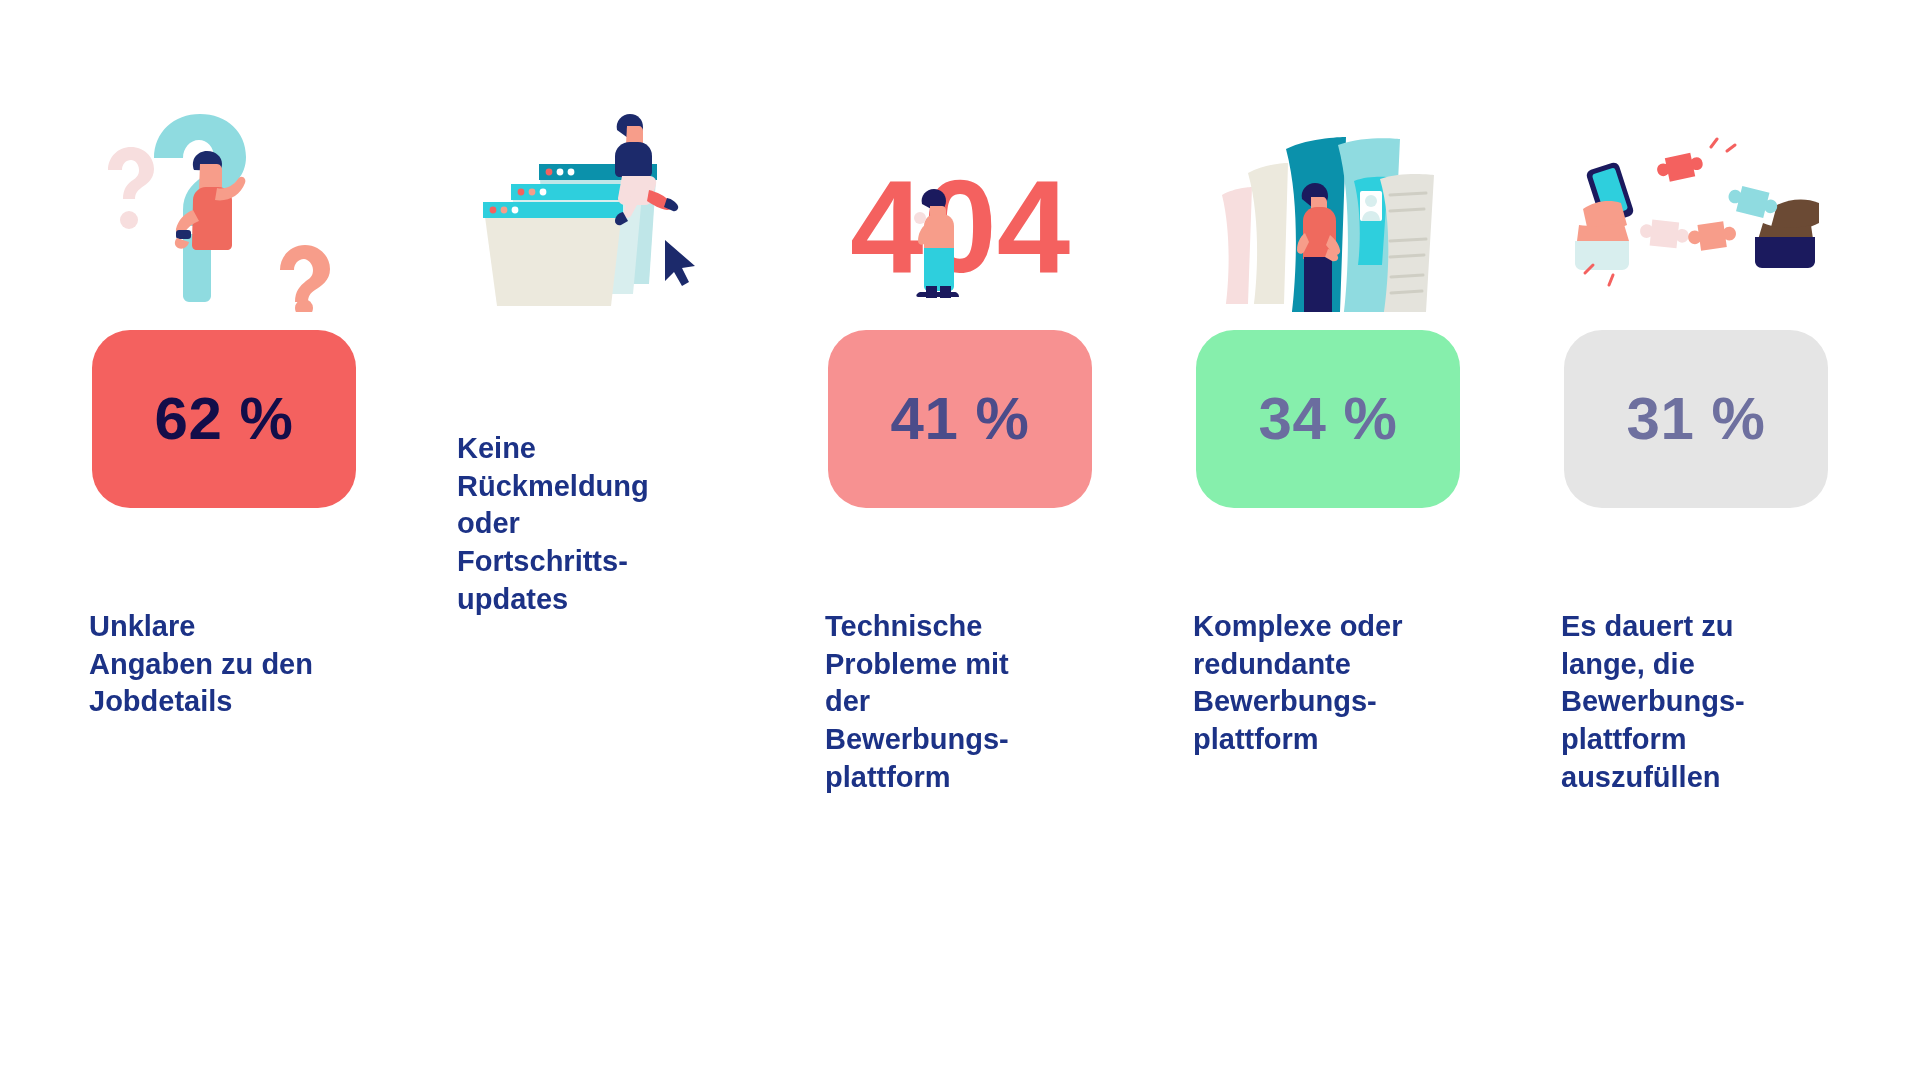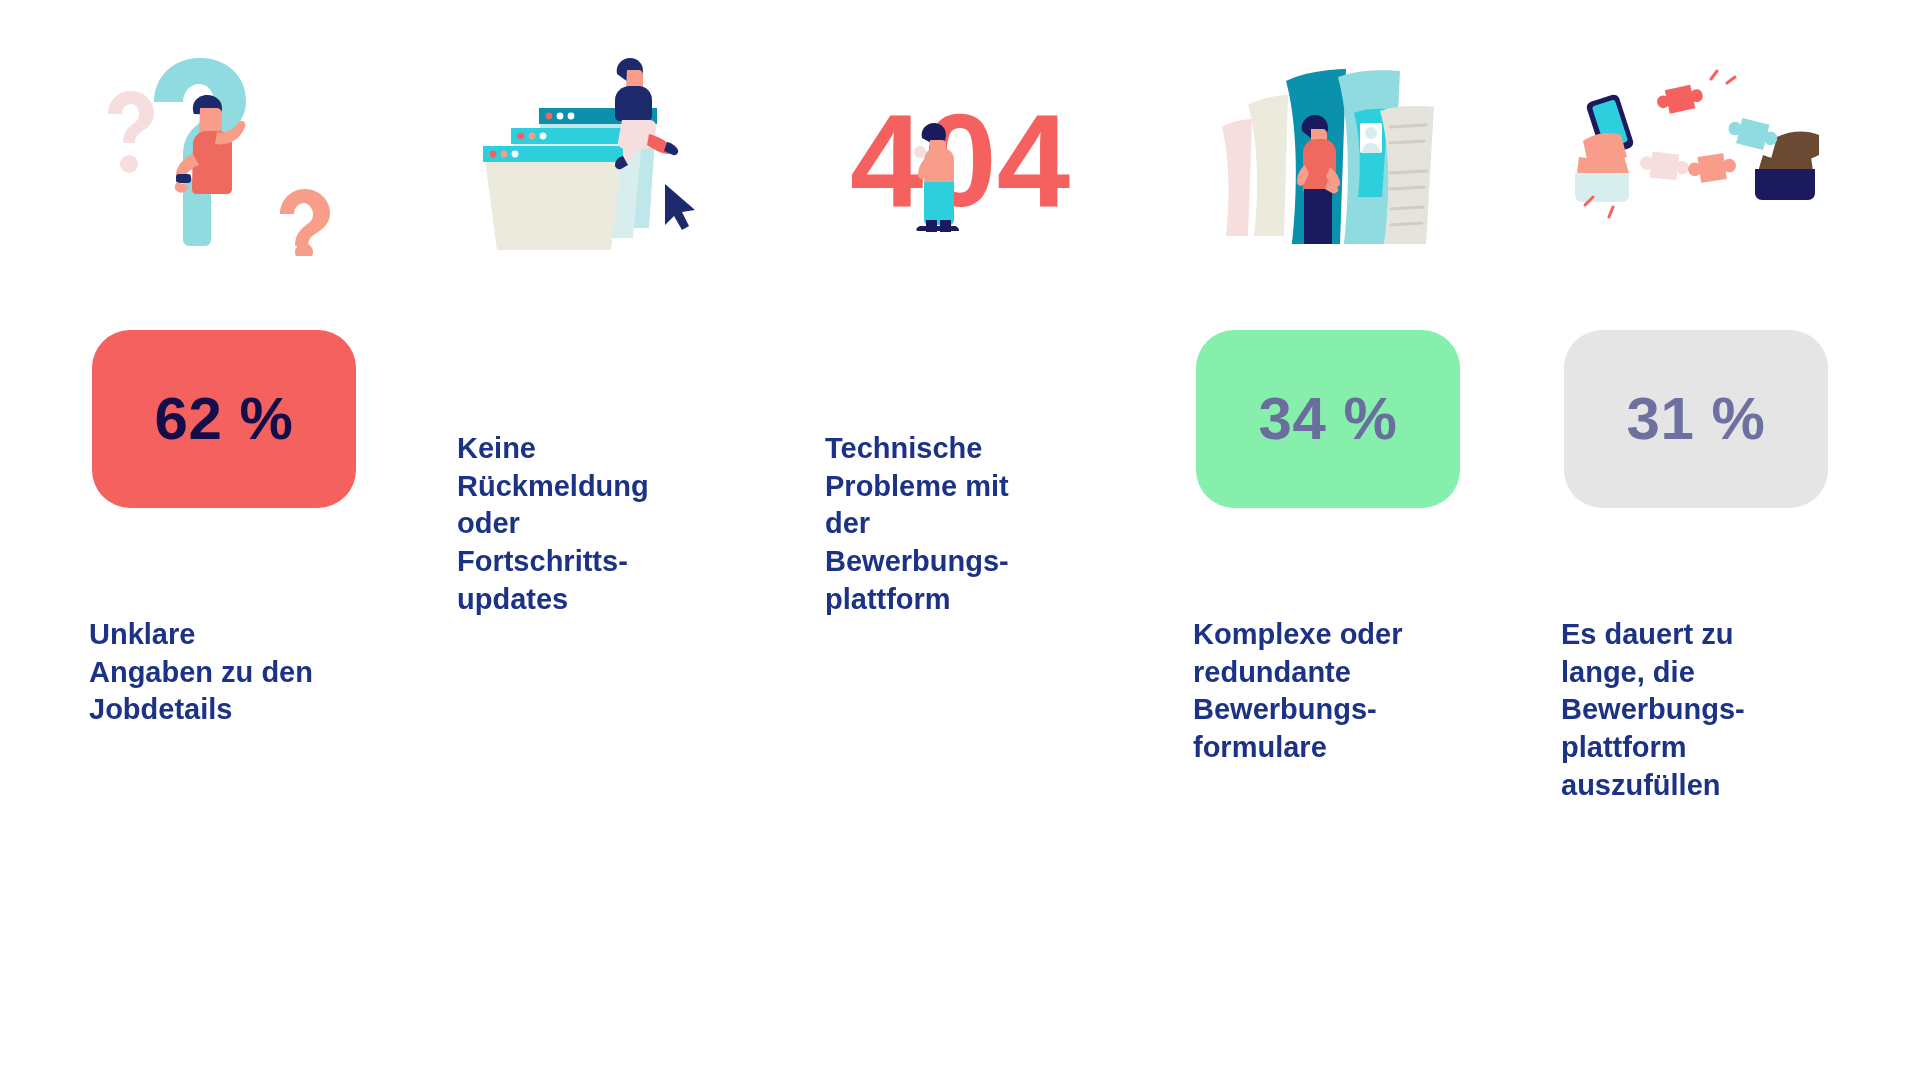--- a/index.html
+++ b/index.html
@@ -17,31 +17,31 @@
     column-gap:0;
     padding:0 40px;
   }
   .col{
     display:flex; flex-direction:column; align-items:center;
   }
 
   
   .illo-wrap{
     height:330px; width:100%;
-    display:flex; align-items:center; justify-content:center;
+    display:flex; align-items:flex-end; justify-content:center;
     padding-bottom:18px;
   }
   .illo{ display:block; }
 
   
   .card{
     width:264px; height:178px;
     border-radius:38px;
     display:flex; align-items:center; justify-content:center;
-    margin-bottom:8px;
+    margin-bottom:0;
   }
   .pct{
     font-size:60px; font-weight:bold; letter-spacing:0.5px;
     line-height:1; white-space:nowrap;
   }
 
   
   .label-wrap{
     margin-top:100px;
     width:270px;
@@ -165,20 +165,23 @@
             <path d="M84 116h30v38c0 3-2 5-5 5H89c-3 0-5-2-5-5z" fill="#2ecfdd"></path>
             <path d="M86 154h11v12H86z" fill="#1b1a5e"></path>
             <path d="M100 154h11v12h-11z" fill="#1b1a5e"></path>
             <path d="M80 160h16c3 0 5 2 5 5H78c-2 0-3-3 2-5z" fill="#1b1a5e"></path>
             <path d="M98 160h16c3 0 5 2 5 5h-23c-2 0-3-3 2-5z" fill="#1b1a5e"></path>
             <path d="M86 92c-5 4-8 10-8 17 0 4 5 5 7 2l5-10z" fill="#f79d8a"></path>
             <circle cx="80" cy="86" r="6" fill="#f7dede"></circle>
           </g>
         </svg>
       </div>
+      <div class="card" style="background:#f79191">
+        <span class="pct" style="color:#4b4c8a">41 %</span>
+      </div>
       <div class="label-wrap">
         <div class="label">Technische
 Probleme mit
 der
 Bewerbungs-
 plattform</div>
       </div>
     </div>
 
     <div class="col">
@@ -219,21 +222,21 @@
           </g>
         </svg>
       </div>
       <div class="card" style="background:#86efac">
         <span class="pct" style="color:#6b6d9f">34 %</span>
       </div>
       <div class="label-wrap">
         <div class="label">Komplexe oder
 redundante
 Bewerbungs-
-formulare</div>
+plattform</div>
       </div>
     </div>
 
     <div class="col">
       <div class="illo-wrap">
         <svg class="illo" width="250" height="175" viewBox="0 0 250 175">
 
           <g>
             <rect x="22" y="28" width="34" height="56" rx="6" fill="#1b1a5e" transform="rotate(-18 39 56)"></rect>
             <rect x="27" y="33" width="24" height="44" rx="3" fill="#2ecfdd" transform="rotate(-18 39 55)"></rect>

